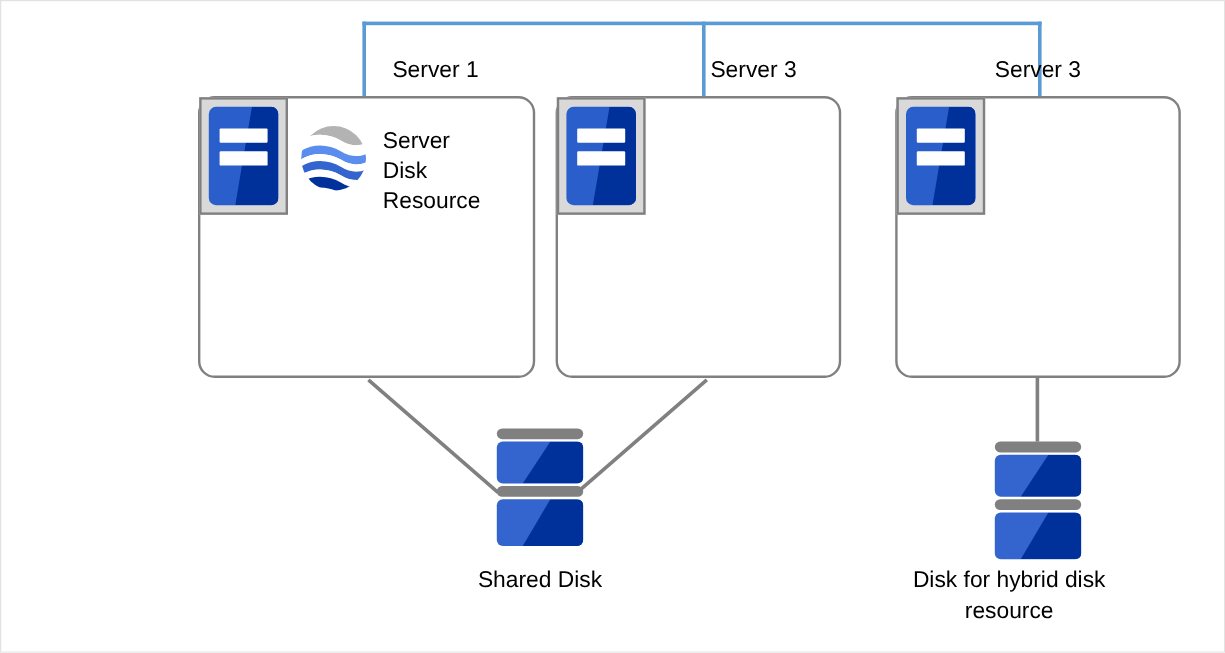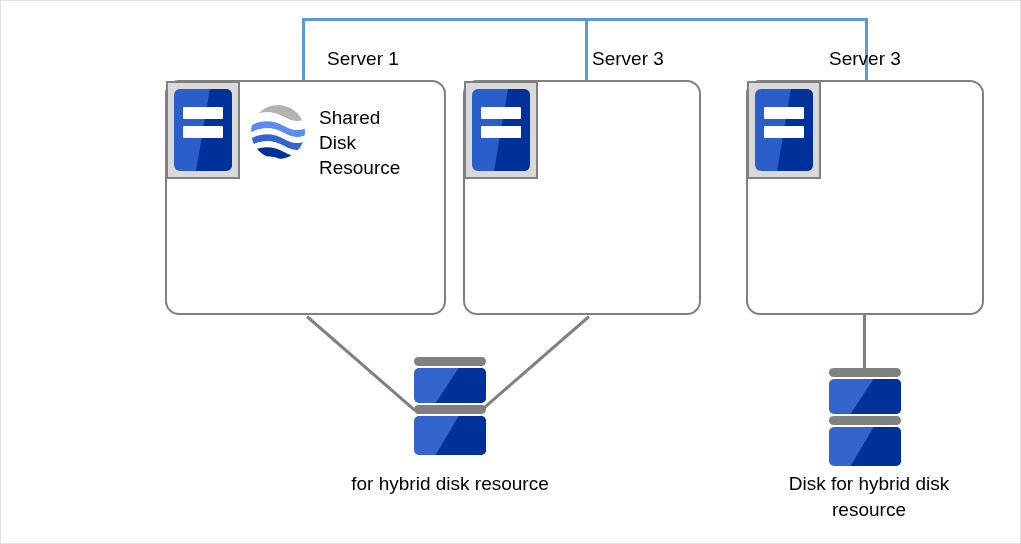--- a/index.html
+++ b/index.html
@@ -166,21 +166,21 @@
         <path d="M-6,34 C6,22 22,22 34,29 C44,35 52,34 62,28 L62,21 C52,27 44,28 34,22 C22,15 6,15 -6,27 Z" fill="#5b8def"></path>
         <path d="M-6,40 C6,28 22,28 34,35 C44,41 52,40 62,34 L62,28 C52,34 44,35 34,29 C22,22 6,22 -6,34 Z" fill="#ffffff"></path>
         <path d="M-6,47 C6,35 22,35 34,42 C44,48 52,47 62,41 L62,34 C52,40 44,41 34,35 C22,28 6,28 -6,40 Z" fill="#3465cf"></path>
         <path d="M-6,53 C6,41 22,41 34,48 C44,54 52,53 62,47 L62,41 C52,47 44,48 34,42 C22,35 6,35 -6,47 Z" fill="#ffffff"></path>
         <path d="M-6,62 C6,50 22,50 34,57 C44,63 52,62 62,56 L62,47 C52,53 44,54 34,48 C22,41 6,41 -6,53 Z" fill="#00309a"></path>
       </g>
     </svg>
   </div>
 
   <div class="abs res-label" style="left:318px; top:104px;">
-    <div>Shared</div>
+    <div>Server</div>
     <div>Disk</div>
     <div>Resource</div>
   </div>
 
   <div class="abs server-label" style="left:591px; top:48px;">Server 3</div>
 
   <div class="abs server-box" style="left:462px; top:79px; width:238px; height:235px;"></div>
 
   <div class="abs srv-icon" style="left:463px; top:80px; width:74px; height:98px;">
     <div class="srv-icon-inner">
@@ -213,32 +213,32 @@
     <div class="disk-body" style="margin-top:2px; width:72px; height:35px;">
       <div class="disk-shade"></div>
     </div>
     <div class="disk-cap" style="margin-top:2px; width:72px;"></div>
     <div class="disk-body" style="margin-top:2px; width:72px; height:39px;">
       <div class="disk-shade"></div>
     </div>
   </div>
 
   <div class="abs caption" style="left:329px; top:470px; width:240px;">
-    <div>for hybrid disk resource</div>
+    <div>Shared Disk</div>
   </div>
 
   <div class="abs disk-stack" style="left:828px; top:367px; width:72px; height:98px;">
     <div class="disk-cap" style="width:72px;"></div>
     <div class="disk-body" style="margin-top:2px; width:72px; height:35px;">
       <div class="disk-shade"></div>
     </div>
     <div class="disk-cap" style="margin-top:2px; width:72px;"></div>
     <div class="disk-body" style="margin-top:2px; width:72px; height:39px;">
       <div class="disk-shade"></div>
     </div>
   </div>
 
-  <div class="abs caption" style="left:748px; top:470px; width:240px;">
+  <div class="abs caption" style="left:720px; top:470px; width:240px;">
     <div>Disk for hybrid disk</div>
     <div>resource</div>
   </div>
 
 </div>
 
 </body></html>

